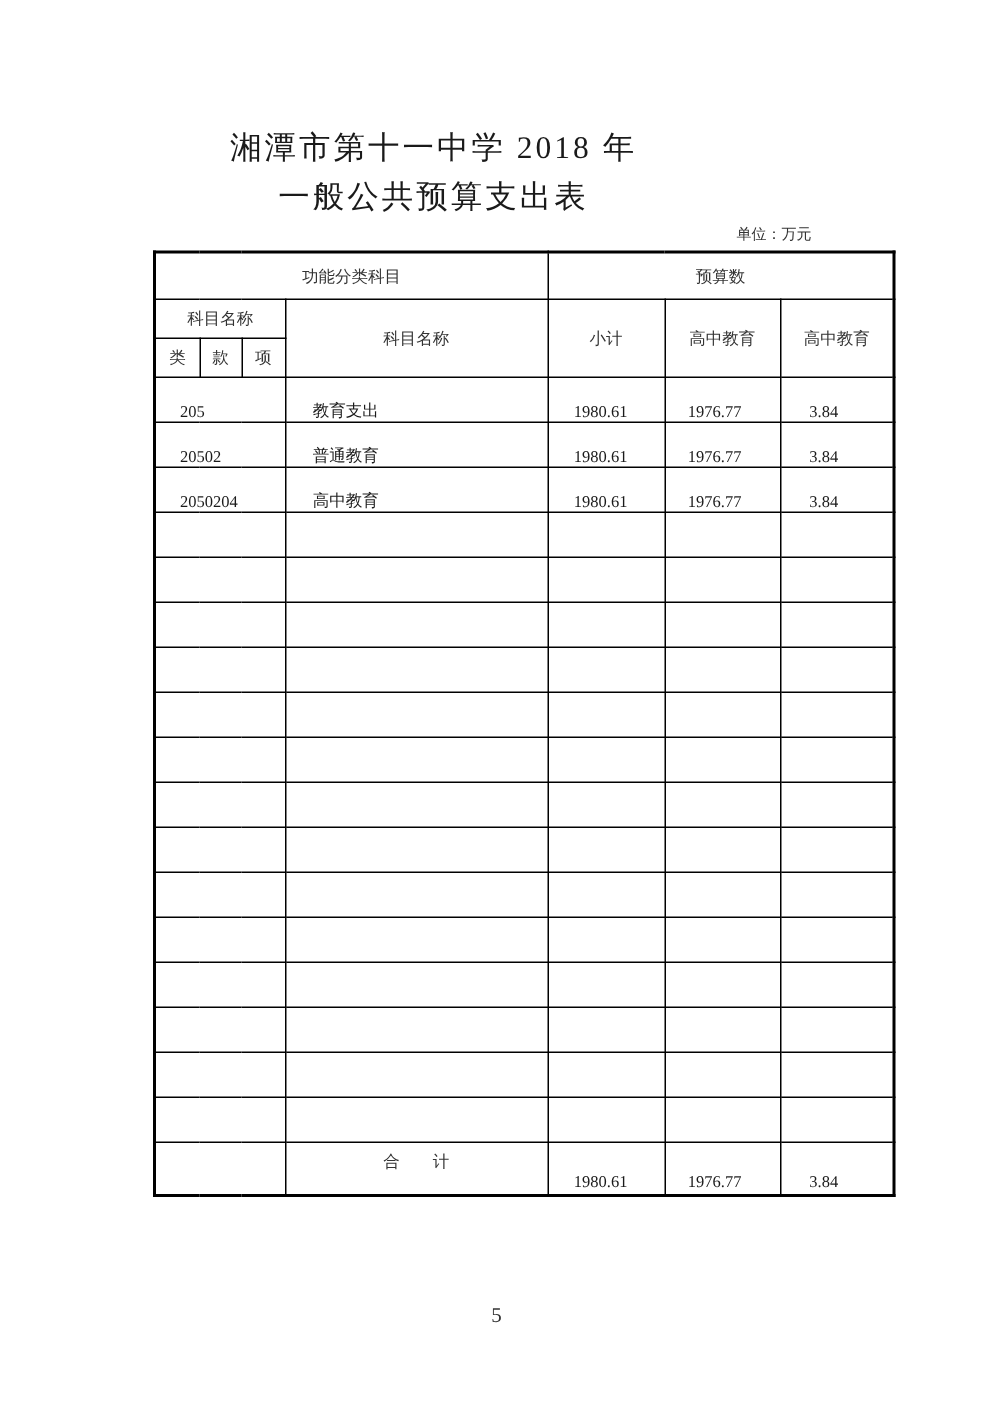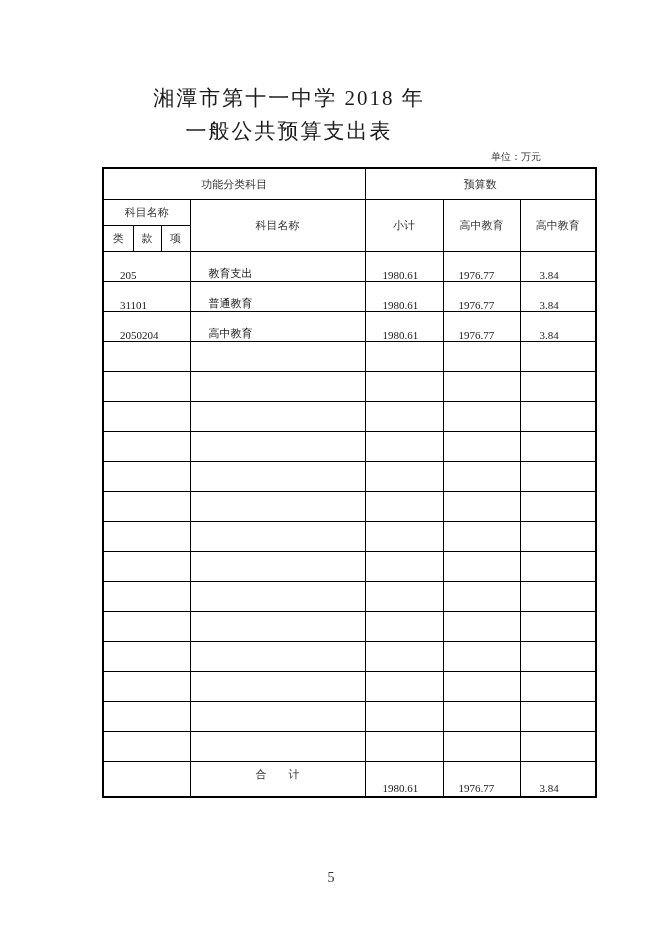--- a/index.html
+++ b/index.html
@@ -65,21 +65,21 @@
   </tr>
 
   <tr class="drow">
     <td colspan="3" class="c-code">205</td>
     <td class="c-name">教育支出</td>
     <td class="c-sub">1980.61</td>
     <td class="c-bas">1976.77</td>
     <td class="c-prj">3.84</td>
   </tr>
   <tr class="drow">
-    <td colspan="3" class="c-code">31101</td>
+    <td colspan="3" class="c-code">20502</td>
     <td class="c-name">普通教育</td>
     <td class="c-sub">1980.61</td>
     <td class="c-bas">1976.77</td>
     <td class="c-prj">3.84</td>
   </tr>
   <tr class="drow">
     <td colspan="3" class="c-code">2050204</td>
     <td class="c-name">高中教育</td>
     <td class="c-sub">1980.61</td>
     <td class="c-bas">1976.77</td>

